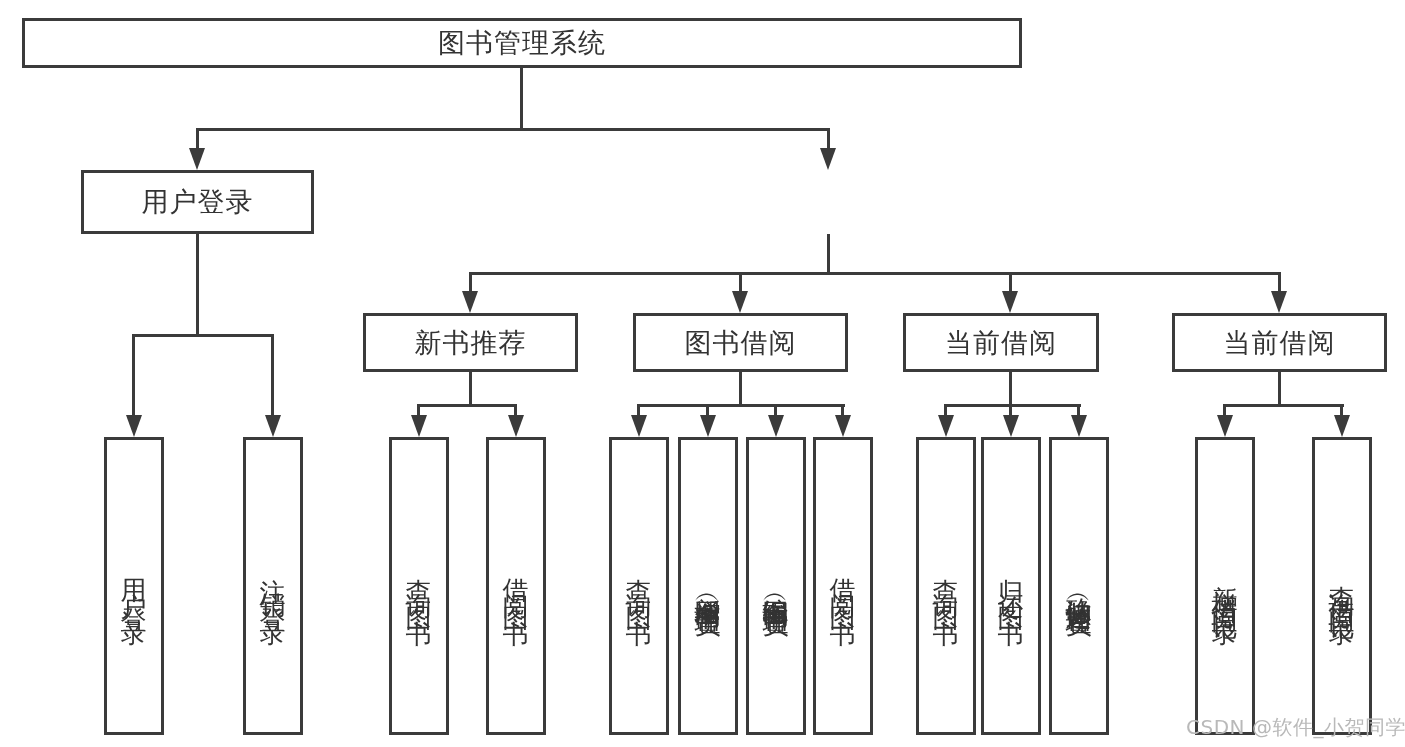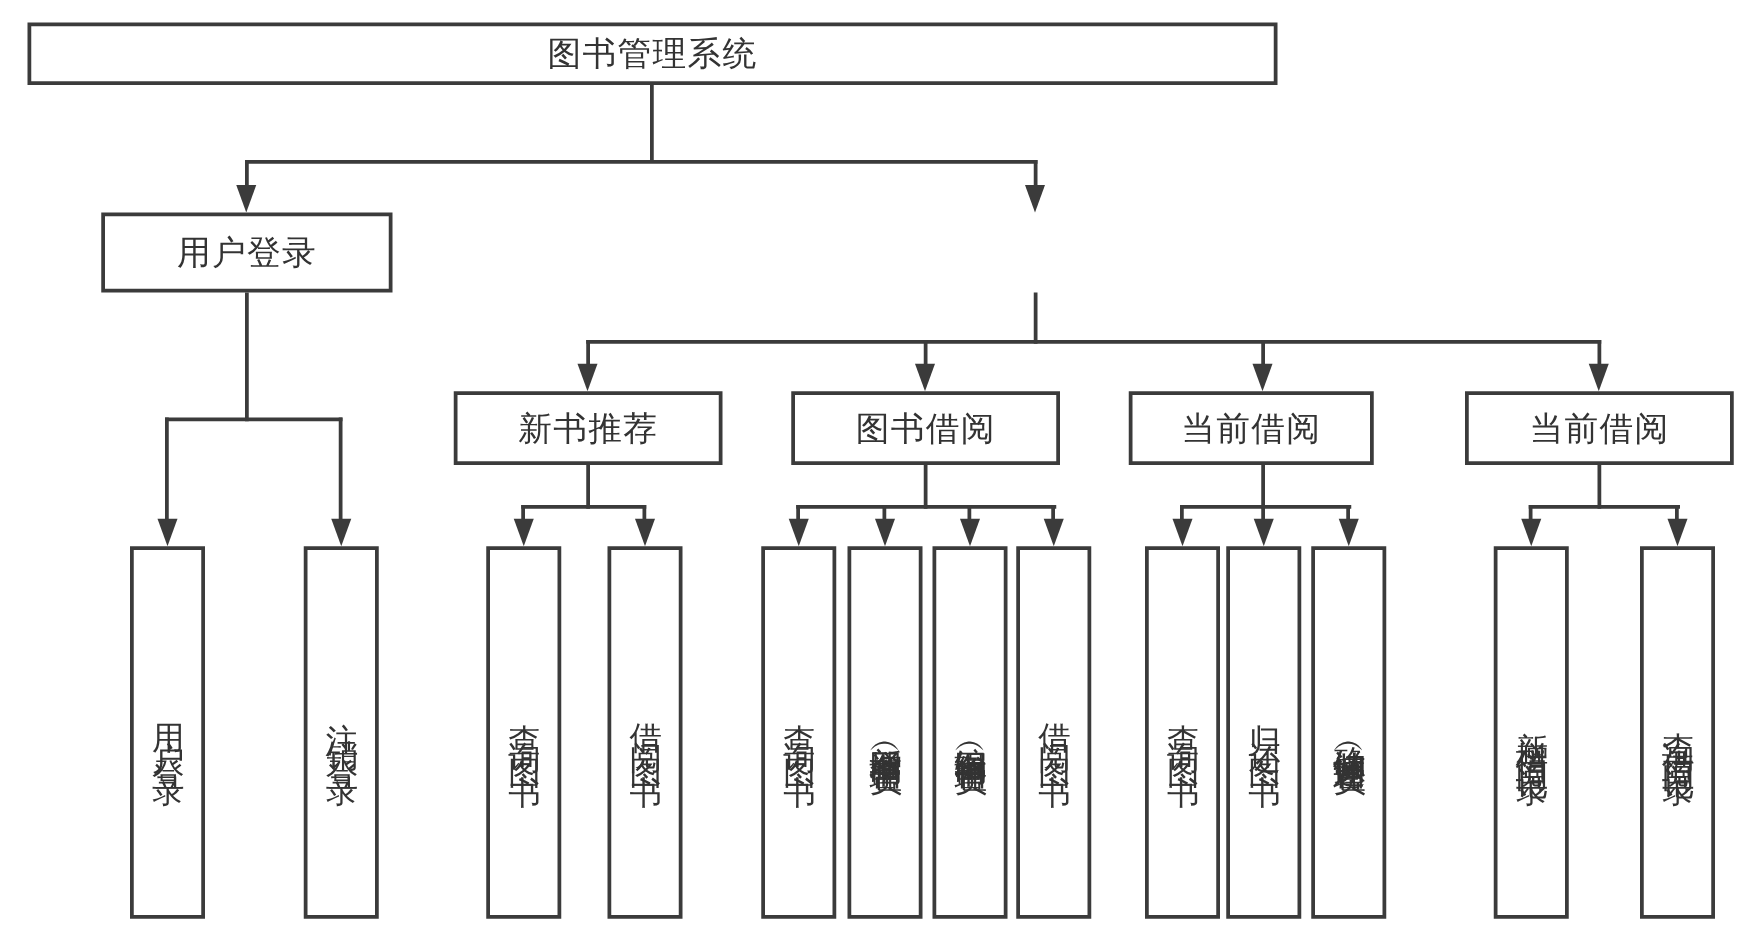--- a/index.html
+++ b/index.html
@@ -152,14 +152,15 @@
     <span class="vtext ls-tight">确认归还（管理员）</span>
   </div>
 
   <div class="box leaf" style="left:1195px;top:437px;width:60px;height:298px">
     <span class="vtext ls-mid">新增借阅记录</span>
   </div>
   <div class="box leaf" style="left:1312px;top:437px;width:60px;height:298px">
     <span class="vtext ls-mid">查询借阅记录</span>
   </div>
 
+  <div class="watermark">CSDN @软件_小贺同学</div>
 
 </div>
 
 </body></html>

